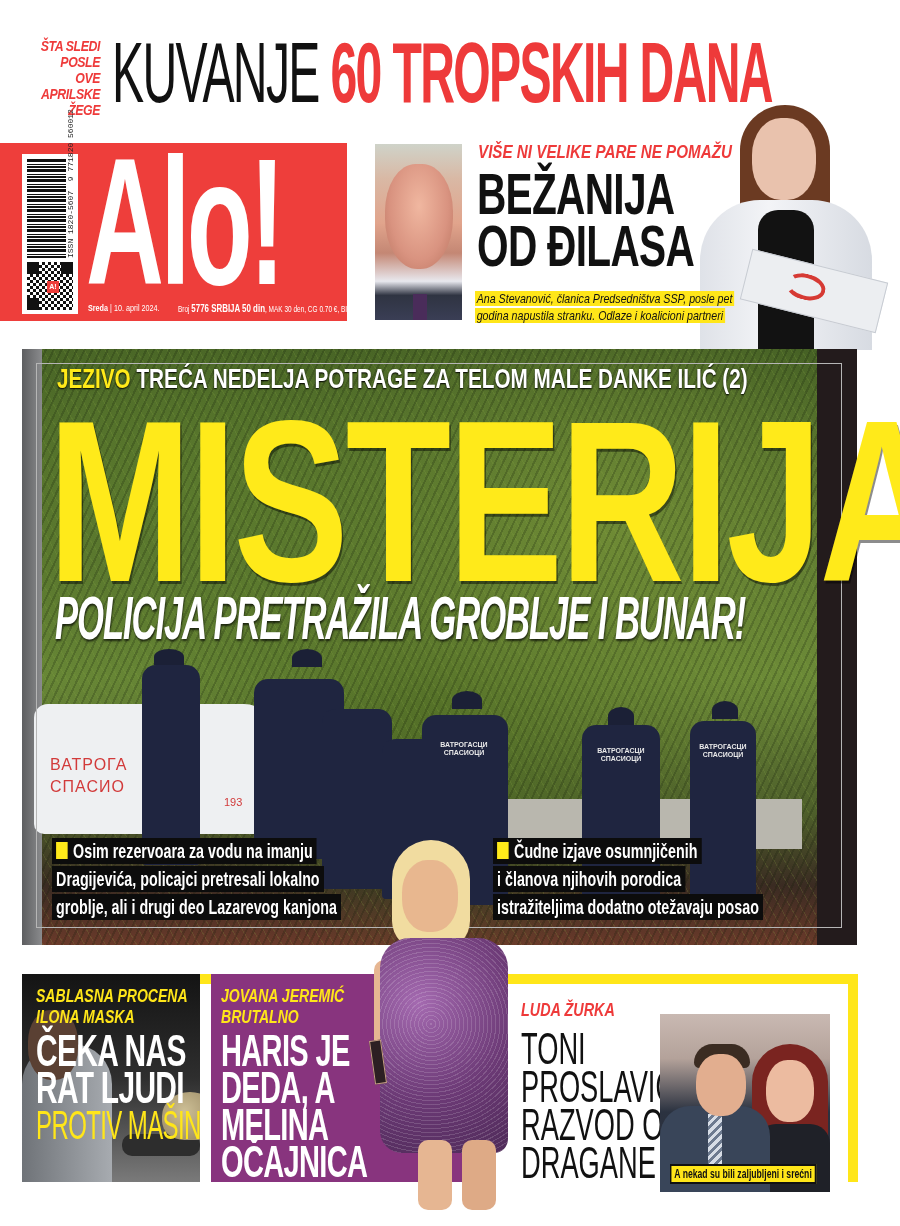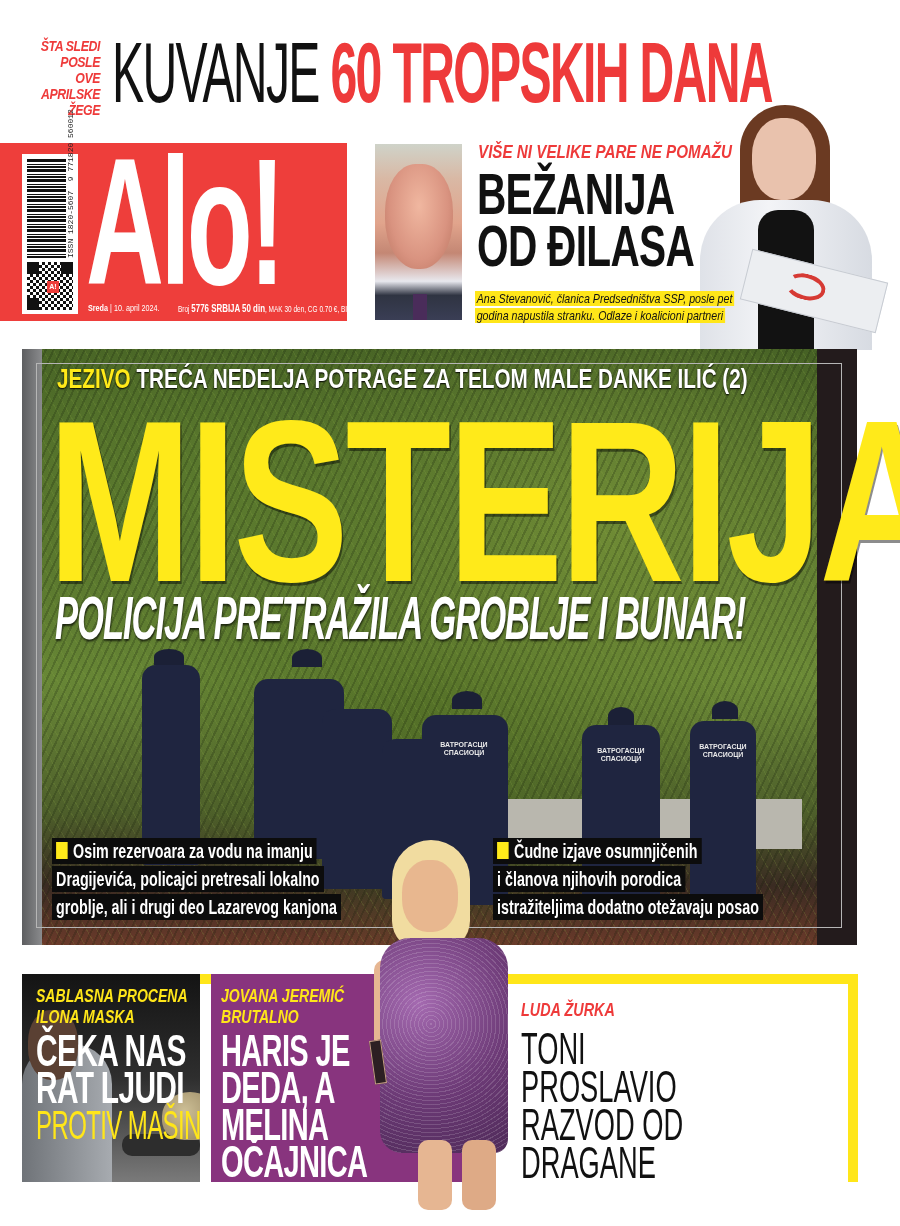--- a/index.html
+++ b/index.html
@@ -243,20 +243,27 @@
 </div>
 <div class="abs story-tr-deck">
   <span>Ana Stevanović, članica Predsedništva SSP, posle pet</span><br>
   <span>godina napustila stranku. Odlaze i koalicioni partneri</span>
 </div>
 
 <div class="abs main-photo">
   <div class="abs texture"></div>
   <div class="abs left-pole"></div>
   <div class="abs right-dark"></div>
+  <div class="abs van">
+    <div class="abs van-text">
+        <div>ВАТРОГА</div>
+        <div>СПАСИО</div>
+      </div>
+    <div class="abs van-num">193</div>
+  </div>
   <div class="abs wall"></div>
 
   <div class="abs cap" style="left:132px;top:300px;width:30px;height:16px;"></div>
   <div class="abs fireman" style="left:120px;top:316px;width:58px;height:200px;"></div>
   <div class="abs cap" style="left:270px;top:300px;width:30px;height:18px;"></div>
   <div class="abs fireman" style="left:232px;top:330px;width:90px;height:180px;"></div>
   <div class="abs fireman" style="left:300px;top:360px;width:70px;height:180px;"></div>
   <div class="abs fireman" style="left:360px;top:390px;width:60px;height:160px;"></div>
   <div class="abs cap" style="left:430px;top:342px;width:30px;height:18px;"></div>
   <div class="abs fireman" style="left:400px;top:366px;width:86px;height:190px;">
@@ -320,20 +327,30 @@
 </div>
 
 <div class="abs box-toni">
   <div class="abs kicker">LUDA ŽURKA</div>
   <div class="abs title">
     <div>TONI</div>
     <div>PROSLAVIO</div>
     <div>RAZVOD OD</div>
     <div>DRAGANE</div>
   </div>
+  <div class="abs toni-photo">
+    <div class="abs toni-woman-hair"></div>
+    <div class="abs toni-woman-body"></div>
+    <div class="abs toni-woman-face"></div>
+    <div class="abs toni-man-body"></div>
+    <div class="abs toni-man-tie"></div>
+    <div class="abs toni-man-hair"></div>
+    <div class="abs toni-man-face"></div>
+    <div class="abs toni-caption">A nekad su bili zaljubljeni i srećni</div>
+  </div>
 </div>
 
 <div class="abs singer">
   <div class="abs singer-hair"></div>
   <div class="abs singer-face"></div>
   <div class="abs singer-arm"></div>
   <div class="abs singer-dress"></div>
   <div class="abs singer-dress-sparkle"></div>
   <div class="abs singer-clutch"></div>
   <div class="abs singer-leg1"></div>

